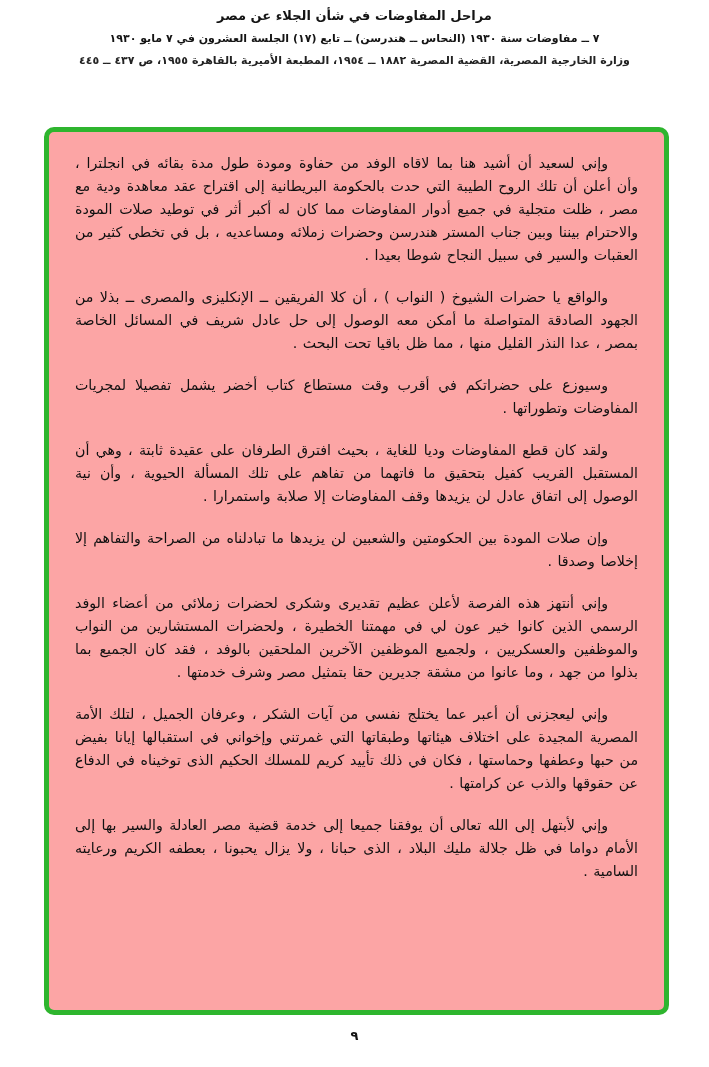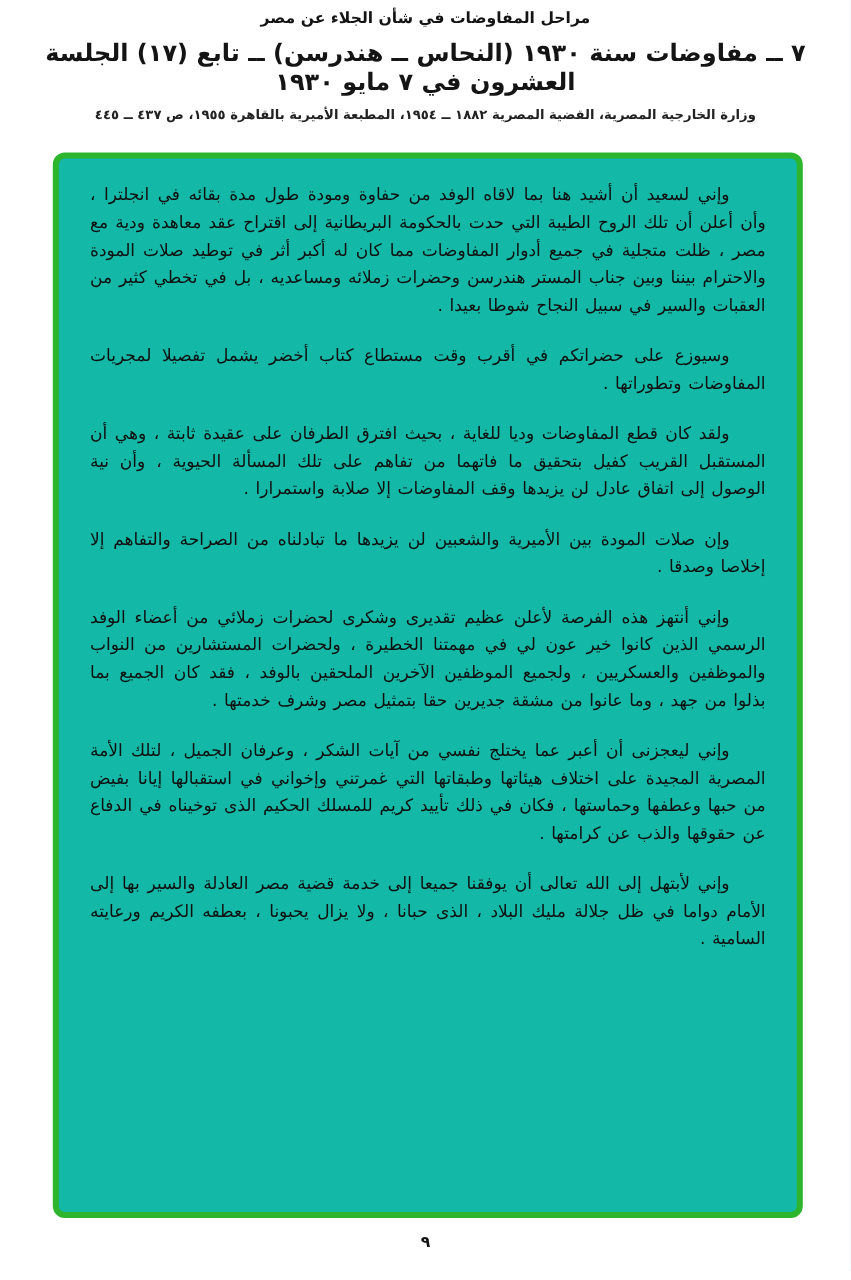--- a/index.html
+++ b/index.html
@@ -24,41 +24,41 @@
   .header {
     text-align: center;
     padding-top: 8px;
   }
   .header .h-line1 {
     font-size: 13px;
     font-weight: bold;
     letter-spacing: 0.5px;
   }
   .header .h-line2 {
-    font-size: 20px;
+    font-size: 11px;
     font-weight: bold;
     margin-top: 9px;
   }
   .header .h-line3 {
     font-size: 11px;
     font-weight: bold;
     margin-top: 9px;
     color: #222;
   }
   .content-box {
     position: absolute;
     left: 44px;
     right: 40px;
     top: 127px;
     height: 888px;
     box-sizing: border-box;
     border: 5px solid #2eb52e;
     border-radius: 10px;
     padding: 20px 26px 10px 26px;
-    background: #14b8a6;
+    background: #fca5a5;
     overflow: hidden;
   }
   .para {
     margin: 0 0 19px 0;
     font-size: 14.2px;
     line-height: 23px;
     text-align: justify;
     text-indent: 30px;
     color: #101010;
     word-spacing: 1px;
@@ -80,23 +80,24 @@
 
   <div class="header">
     <div class="h-line1">مراحل المفاوضات في شأن الجلاء عن مصر</div>
     <div class="h-line2">٧ ــ مفاوضات سنة ١٩٣٠ (النحاس ــ هندرسن) ــ تابع (١٧) الجلسة العشرون في ٧ مايو ١٩٣٠</div>
     <div class="h-line3">وزارة الخارجية المصرية، القضية المصرية ١٨٨٢ ــ ١٩٥٤، المطبعة الأميرية بالقاهرة ١٩٥٥، ص ٤٣٧ ــ ٤٤٥</div>
   </div>
 
   <div class="content-box" style="border-color: rgb(46, 181, 46);">
 
   <p class="para">وإني لسعيد أن أشيد هنا بما لاقاه الوفد من حفاوة ومودة طول مدة بقائه في انجلترا ، وأن أعلن أن تلك الروح الطيبة التي حدت بالحكومة البريطانية إلى اقتراح عقد معاهدة ودية مع مصر ، ظلت متجلية في جميع أدوار المفاوضات مما كان له أكبر أثر في توطيد صلات المودة والاحترام بيننا وبين جناب المستر هندرسن وحضرات زملائه ومساعديه ، بل في تخطي كثير من العقبات والسير في سبيل النجاح شوطا بعيدا .</p>
+      <p class="para">والواقع يا حضرات الشيوخ ( النواب ) ، أن كلا الفريقين ــ الإنكليزى والمصرى ــ بذلا من الجهود الصادقة المتواصلة ما أمكن معه الوصول إلى حل عادل شريف في المسائل الخاصة بمصر ، عدا النذر القليل منها ، مما ظل باقيا تحت البحث .</p>
       <p class="para">وسيوزع على حضراتكم في أقرب وقت مستطاع كتاب أخضر يشمل تفصيلا لمجريات المفاوضات وتطوراتها .</p>
       <p class="para">ولقد كان قطع المفاوضات وديا للغاية ، بحيث افترق الطرفان على عقيدة ثابتة ، وهي أن المستقبل القريب كفيل بتحقيق ما فاتهما من تفاهم على تلك المسألة الحيوية ، وأن نية الوصول إلى اتفاق عادل لن يزيدها وقف المفاوضات إلا صلابة واستمرارا .</p>
-      <p class="para">وإن صلات المودة بين الأميرية والشعبين لن يزيدها ما تبادلناه من الصراحة والتفاهم إلا إخلاصا وصدقا .</p>
+      <p class="para">وإن صلات المودة بين الحكومتين والشعبين لن يزيدها ما تبادلناه من الصراحة والتفاهم إلا إخلاصا وصدقا .</p>
       <p class="para">وإني أنتهز هذه الفرصة لأعلن عظيم تقديرى وشكرى لحضرات زملائي من أعضاء الوفد الرسمي الذين كانوا خير عون لي في مهمتنا الخطيرة ، ولحضرات المستشارين من النواب والموظفين والعسكريين ، ولجميع الموظفين الآخرين الملحقين بالوفد ، فقد كان الجميع بما بذلوا من جهد ، وما عانوا من مشقة جديرين حقا بتمثيل مصر وشرف خدمتها .</p>
       <p class="para">وإني ليعجزنى أن أعبر عما يختلج نفسي من آيات الشكر ، وعرفان الجميل ، لتلك الأمة المصرية المجيدة على اختلاف هيئاتها وطبقاتها التي غمرتني وإخواني في استقبالها إيانا بفيض من حبها وعطفها وحماستها ، فكان في ذلك تأييد كريم للمسلك الحكيم الذى توخيناه في الدفاع عن حقوقها والذب عن كرامتها .</p>
       <p class="para">وإني لأبتهل إلى الله تعالى أن يوفقنا جميعا إلى خدمة قضية مصر العادلة والسير بها إلى الأمام دواما في ظل جلالة مليك البلاد ، الذى حبانا ، ولا يزال يحبونا ، بعطفه الكريم ورعايته السامية .</p>
     </div>
 
   <div class="page-number">٩</div>
 
 </div>
 
 </body></html>

